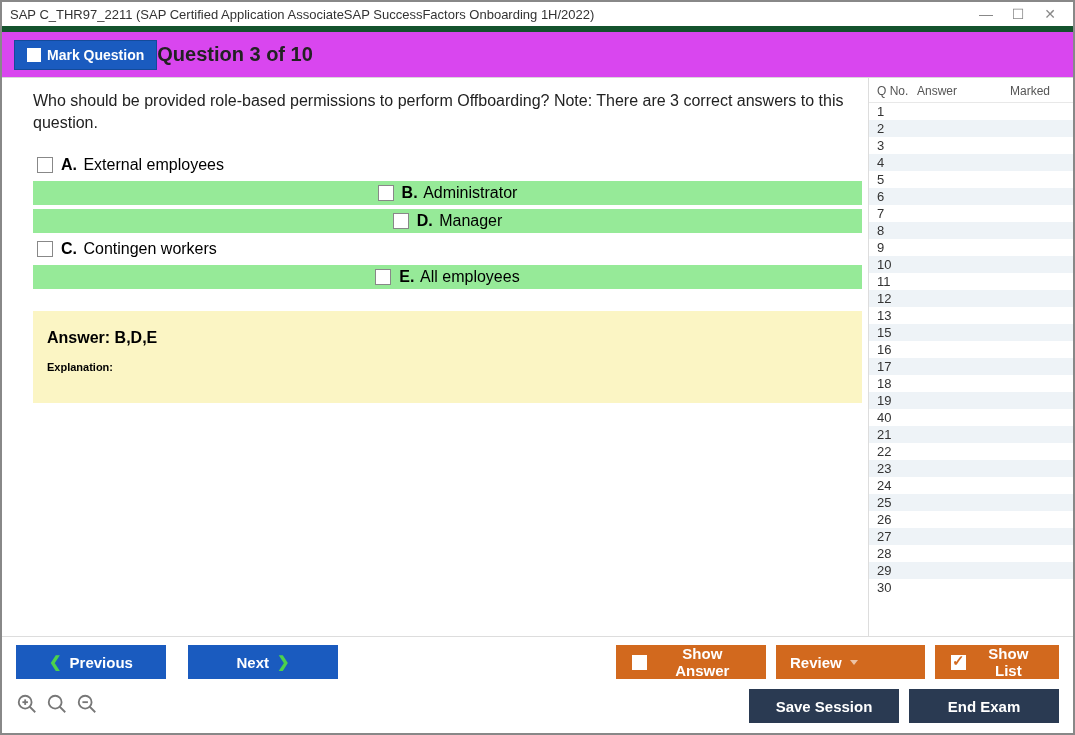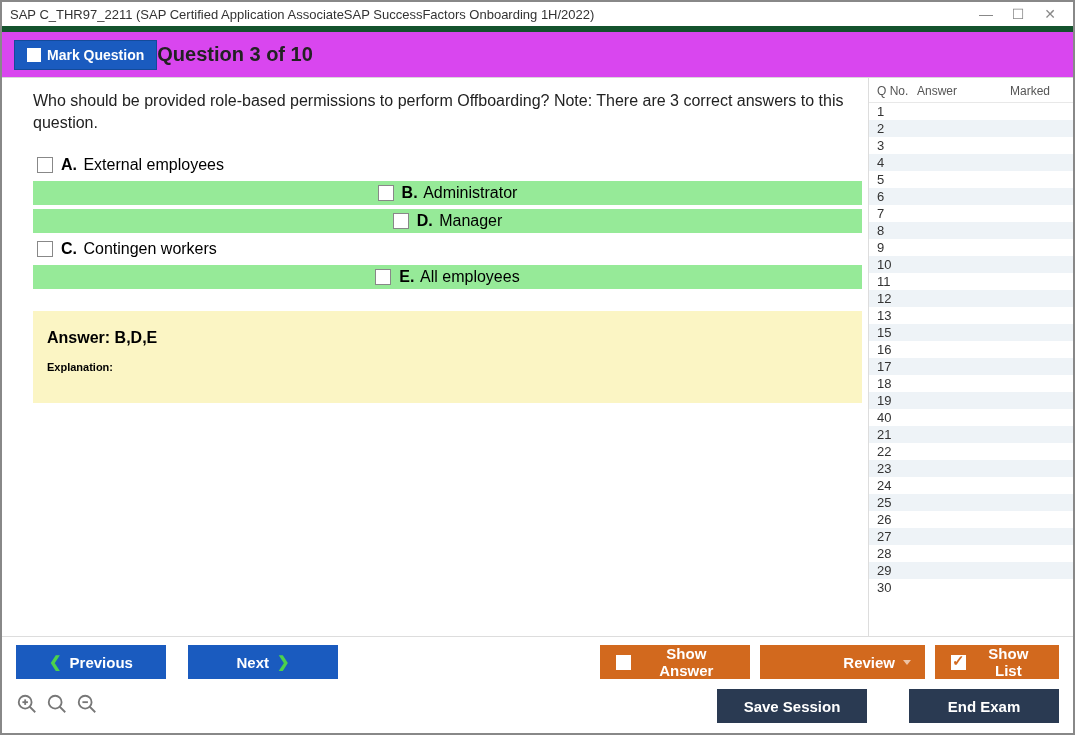--- a/index.html
+++ b/index.html
@@ -147,21 +147,21 @@
     gap:8px;
     font-size:15px;
     font-weight:bold;
     border:none;
     color:#fff;
     cursor:pointer;
     padding: 0 16px;
   }
   .btn-blue { background:#1a5bbf; width:150px; }
   .btn-orange { background:#d2691e; }
-  .btn-dark { background:#2a3a52; width:150px;margin-left:32px;}
+  .btn-dark { background:#2a3a52; width:150px;}
   .btn .arrow-l { color:#4cd24c; font-weight:bold;}
   .btn .arrow-r { color:#4cd24c; font-weight:bold;}
   .chk-sq { width:15px; height:15px; background:#fff; display:inline-block;}
   .chk-sq.checked { position:relative; }
   .chk-sq.checked::after{
     content:"✓"; color:#d2691e; position:absolute; left:1px; top:-3px; font-size:15px; font-weight:bold;
   }
   .dropdown-caret {
     width: 0; height: 0; border-left:4px solid transparent; border-right:4px solid transparent; border-top:5px solid rgba(255,255,255,0.6);
   }
@@ -281,21 +281,21 @@
       </button>
       <button class="btn btn-blue" style="margin-left:12px;">
         <span>Next</span>
         <span class="arrow-r">❯</span>
       </button>
       <div class="spacer-flex"></div>
       <button class="btn btn-orange" style="width:150px;">
         <span class="chk-sq"></span>
         <span>Show Answer</span>
       </button>
-      <button class="btn btn-orange" style="width:165px; justify-content:flex-end; padding:0 14px;">
+      <button class="btn btn-orange" style="width:149px; justify-content:flex-start; padding:0 14px;">
         <span>Review</span>
         <span class="dropdown-caret"></span>
       </button>
       <button class="btn btn-orange" style="width:124px;">
         <span class="chk-sq checked"></span>
         <span>Show List</span>
       </button>
     </div>
     <div class="button-row" style="margin-bottom:0;">
       <div class="zoom-row">

